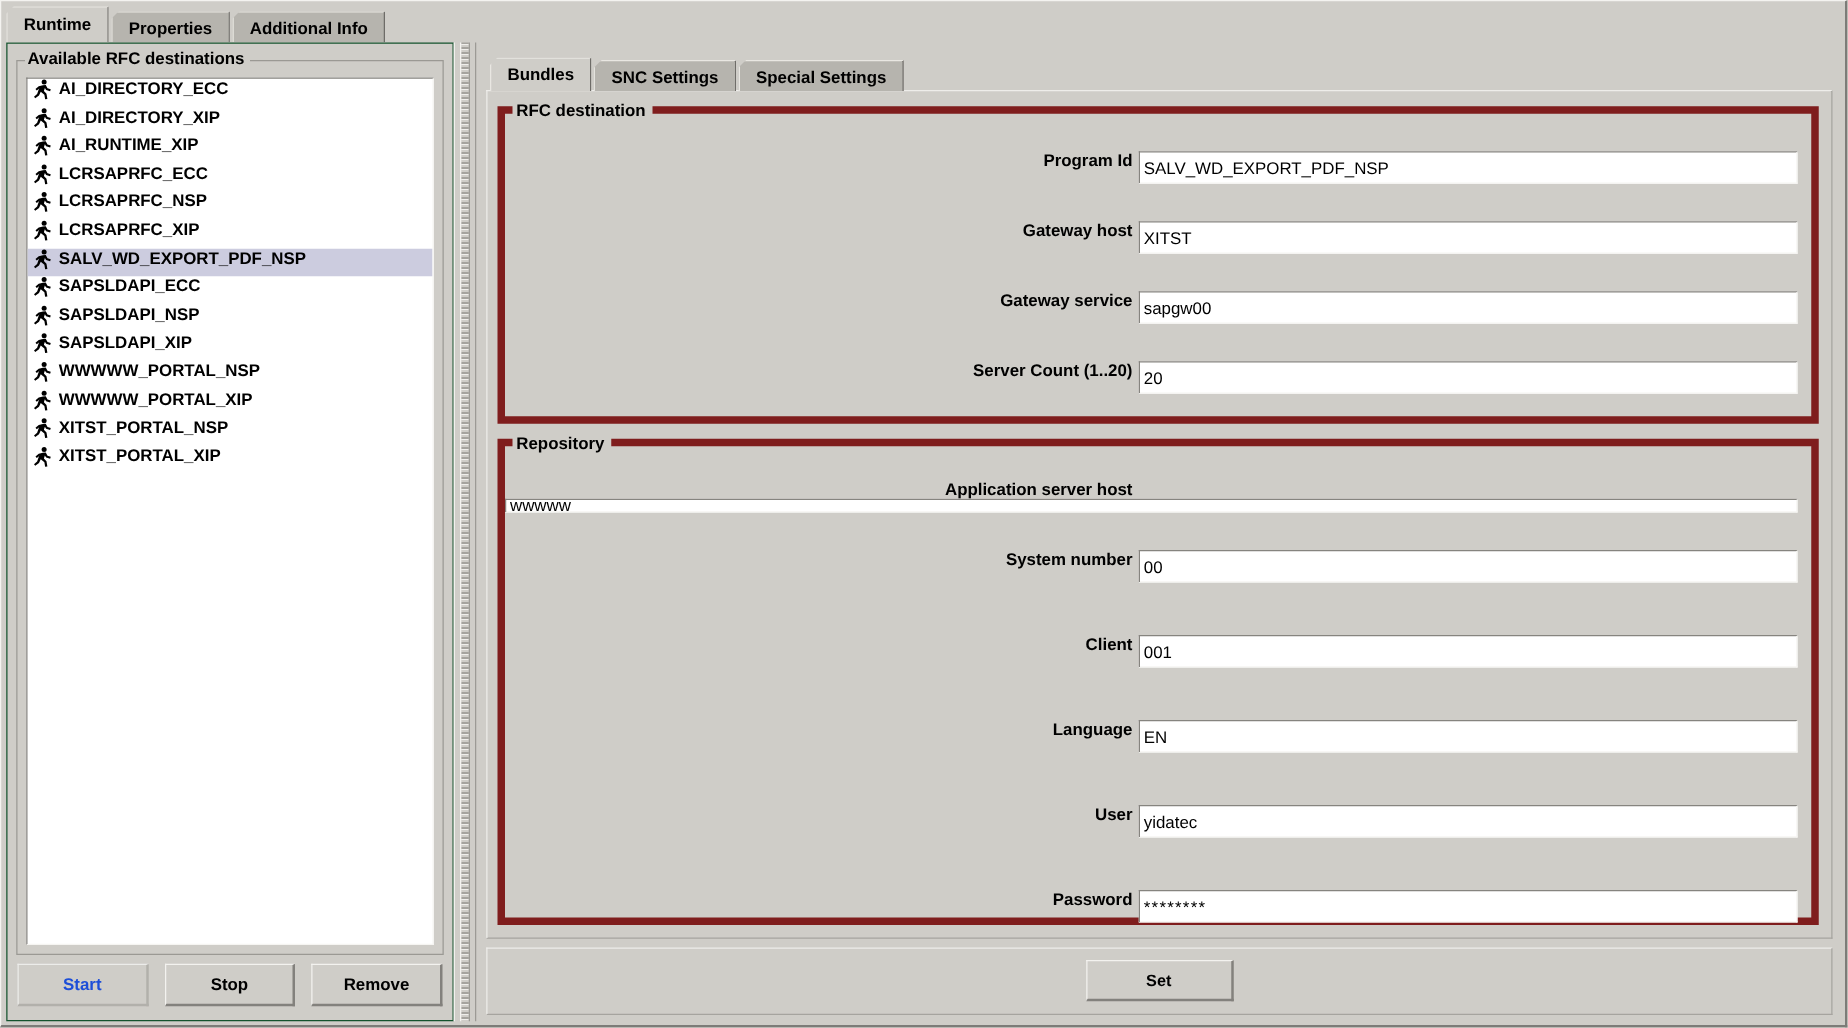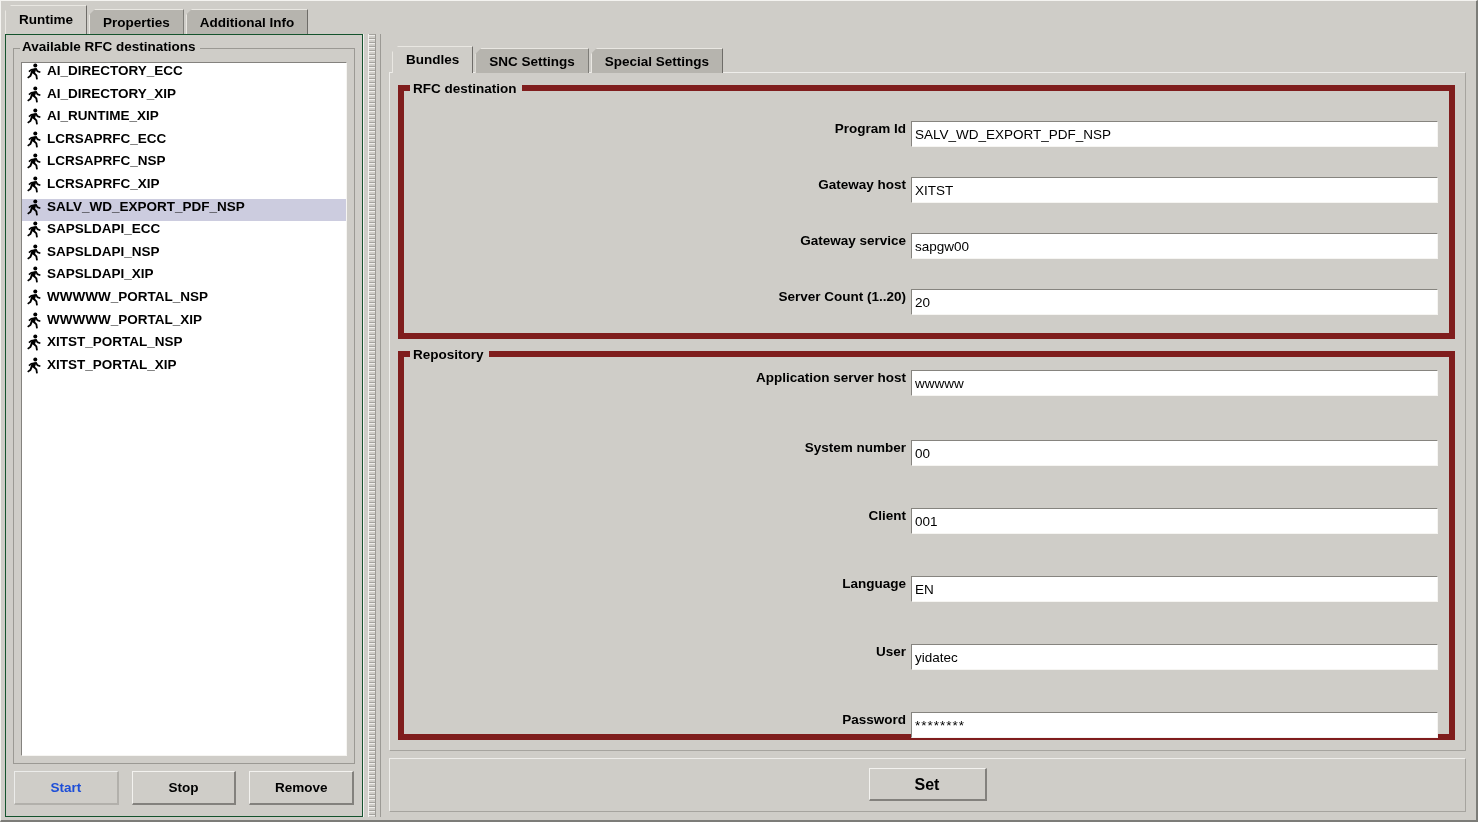--- a/index.html
+++ b/index.html
@@ -309,21 +309,21 @@
   #set-button {
     position: absolute;
     left: 50%;
     transform: translateX(-50%);
     top: 9px;
     width: 118px;
     height: 33px;
     line-height: 31px;
     text-align: center;
     font-weight: bold;
-    font-size: 16px;
+    font-size: 13px;
     background: #cfcdc8;
     border-top: 1px solid #f3f2ef;
     border-left: 1px solid #f3f2ef;
     border-right: 2px solid #83817d;
     border-bottom: 2px solid #83817d;
     box-sizing: border-box;
     cursor: default;
     user-select: none;
   }
 </style>
@@ -575,21 +575,21 @@
               <div class="field-row" style="top: 198px;">
                 <div class="field-label">Server Count (1..20)</div>
                 <div class="field-input">20</div>
               </div>
             </div>
         </div>
 
         <div class="group" id="group-repo">
           <span class="g-title">Repository</span>
           <div id="repo-fields">
-              <div class="field-row" style="top: 13px;">
+              <div class="field-row" style="top: 27px; flex-direction: column;">
                 <div class="field-label">Application server host</div>
                 <div class="field-input">wwwww</div>
               </div>
               <div class="field-row" style="top: 83px;">
                 <div class="field-label">System number</div>
                 <div class="field-input">00</div>
               </div>
               <div class="field-row" style="top: 151px;">
                 <div class="field-label">Client</div>
                 <div class="field-input">001</div>

